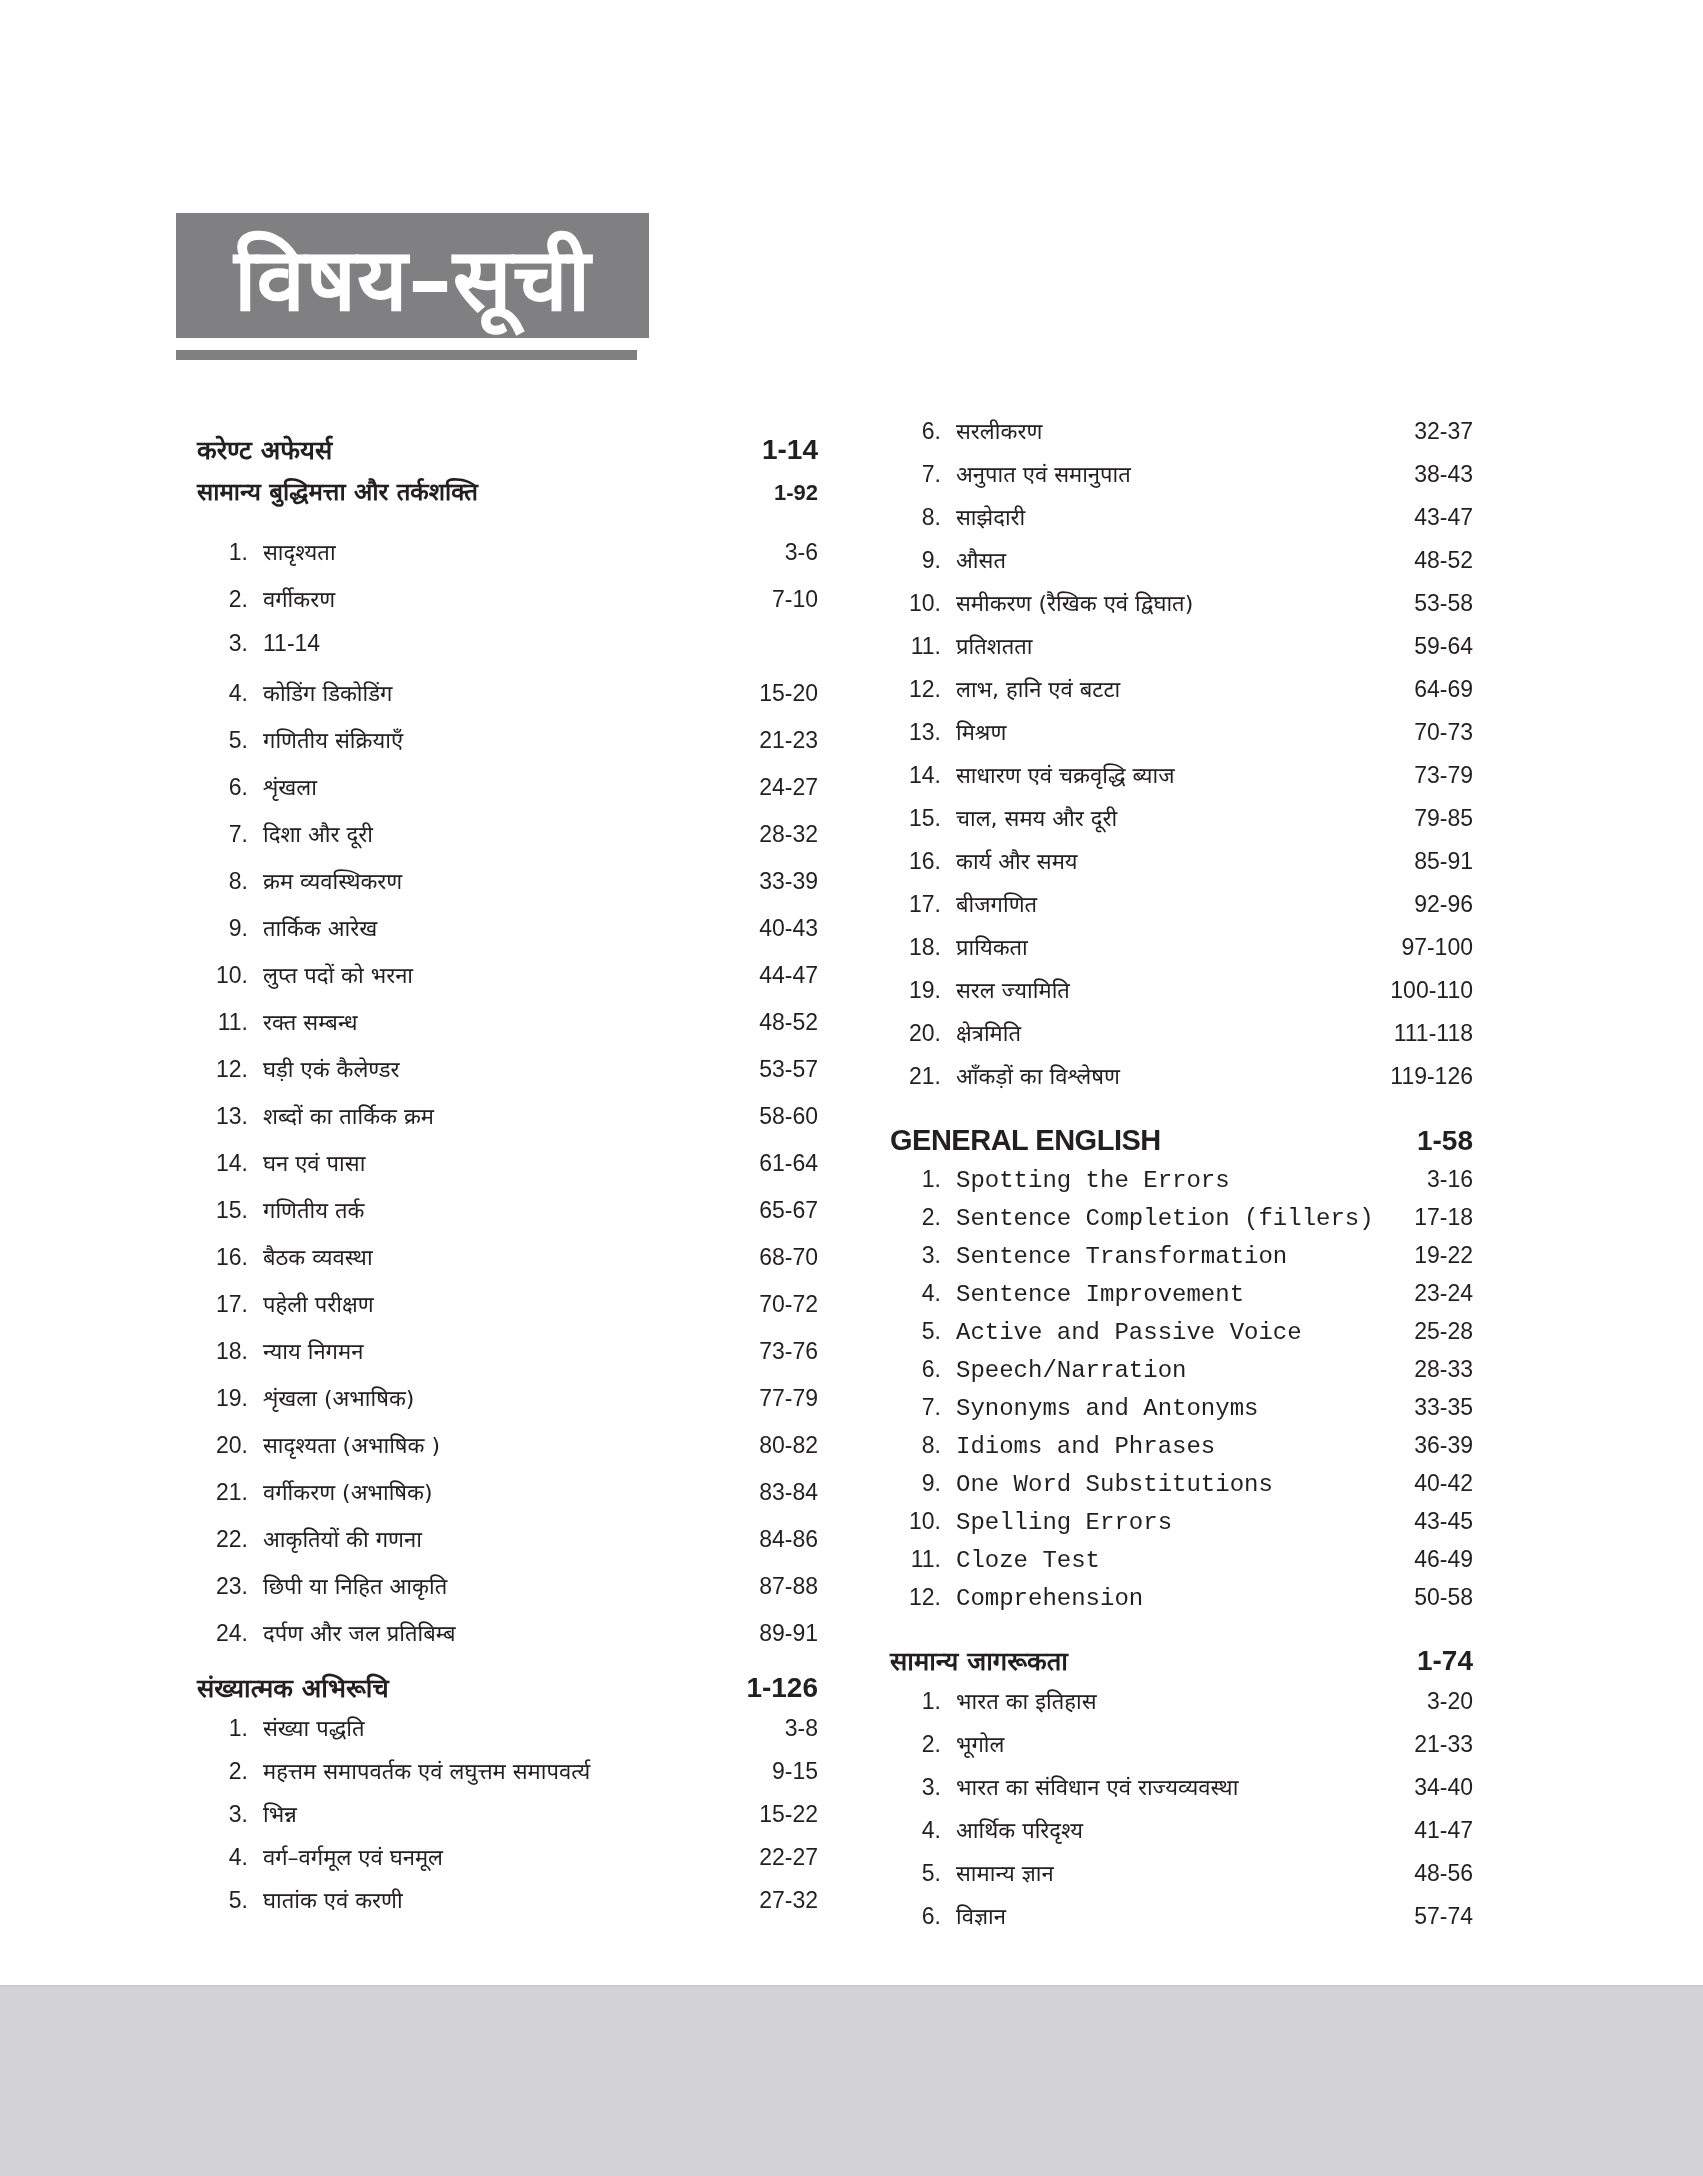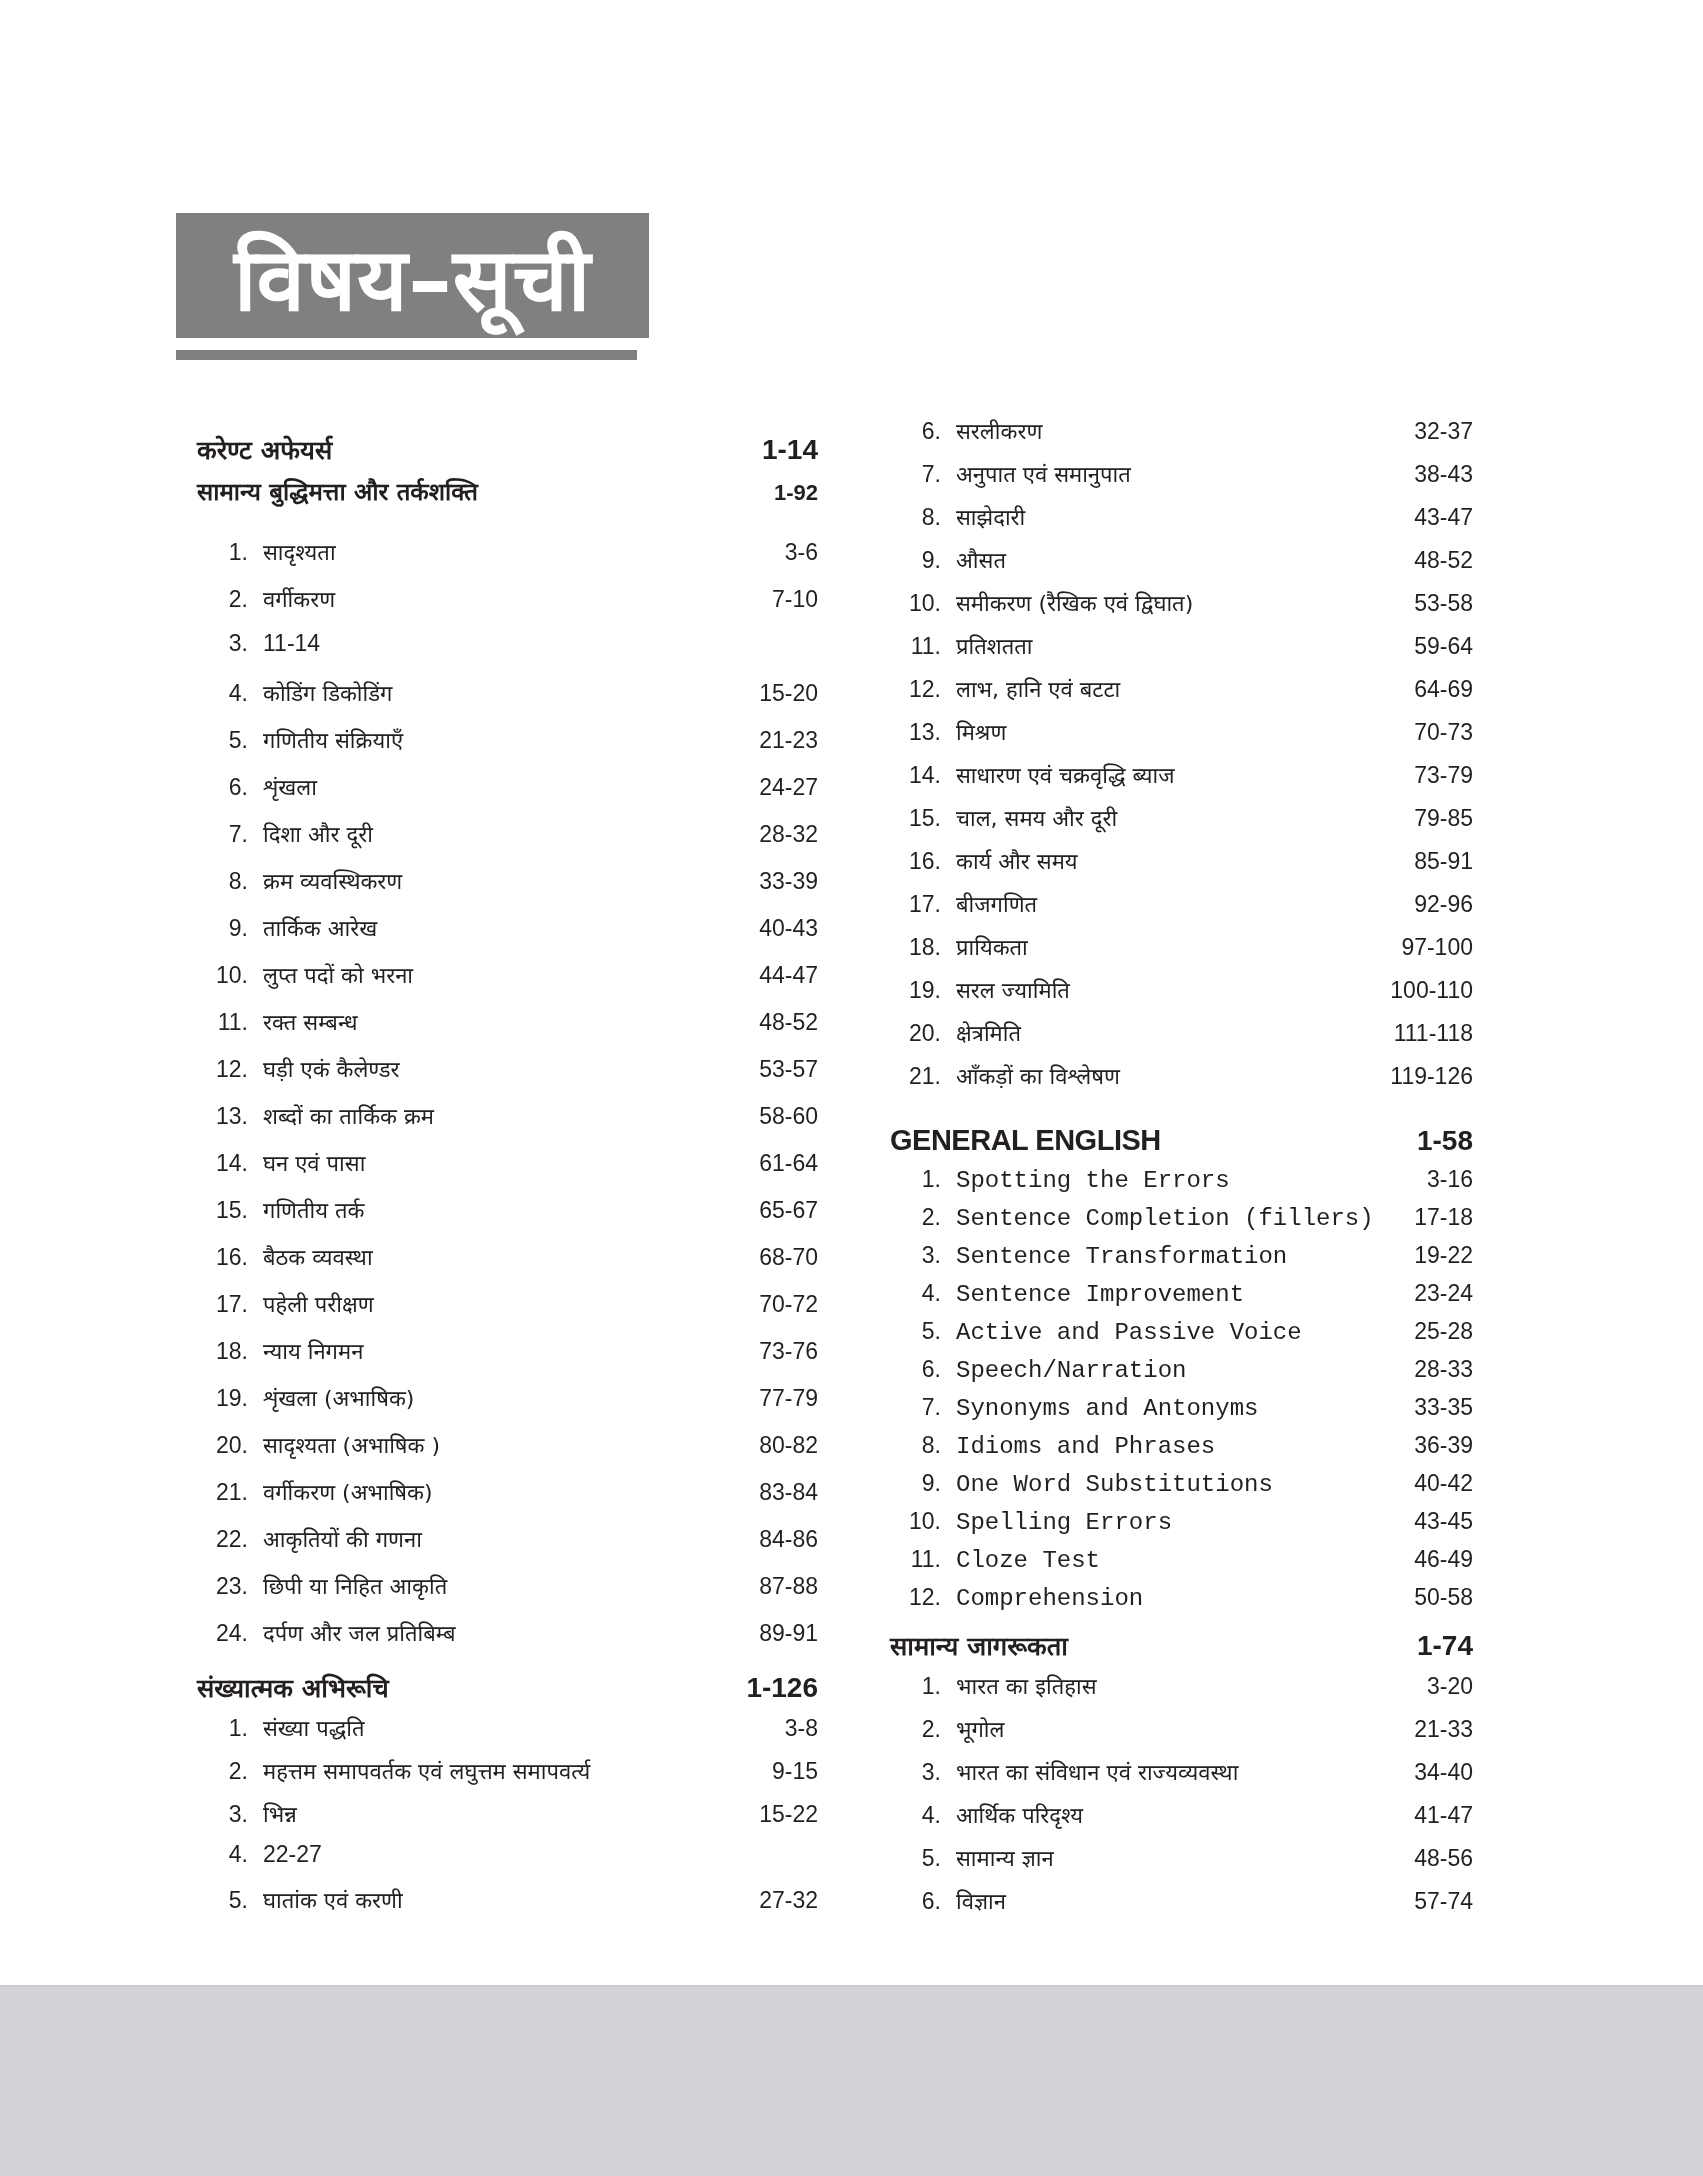--- a/index.html
+++ b/index.html
@@ -208,20 +208,21 @@
         <span class="label">महत्तम समापवर्तक एवं  लघुत्तम समापवर्त्य</span>
         <span class="range">9-15</span>
       </div>
       <div class="item">
         <span class="num">3.</span>
         <span class="label">भिन्न</span>
         <span class="range">15-22</span>
       </div>
       <div class="item">
         <span class="num">4.</span>
+        <span class="label">वर्ग–वर्गमूल एवं घनमूल</span>
         <span class="range">22-27</span>
       </div>
       <div class="item">
         <span class="num">5.</span>
         <span class="label">घातांक एवं करणी</span>
         <span class="range">27-32</span>
       </div>
     </div>
 </div>
 
@@ -369,21 +370,21 @@
         <span class="label">Cloze Test</span>
         <span class="range">46-49</span>
       </div>
       <div class="item eng">
         <span class="num">12.</span>
         <span class="label">Comprehension</span>
         <span class="range">50-58</span>
       </div>
     </div>
 
-  <div class="section-head" style="height:42px; margin-top:6px;">
+  <div class="section-head" style="height:42px; margin-top:21px;">
     <span class="name">सामान्य जागरूकता</span>
     <span class="range">1-74</span>
   </div>
   <div class="right-items-3">
       <div class="item">
         <span class="num">1.</span>
         <span class="label">भारत का इतिहास</span>
         <span class="range">3-20</span>
       </div>
       <div class="item">

